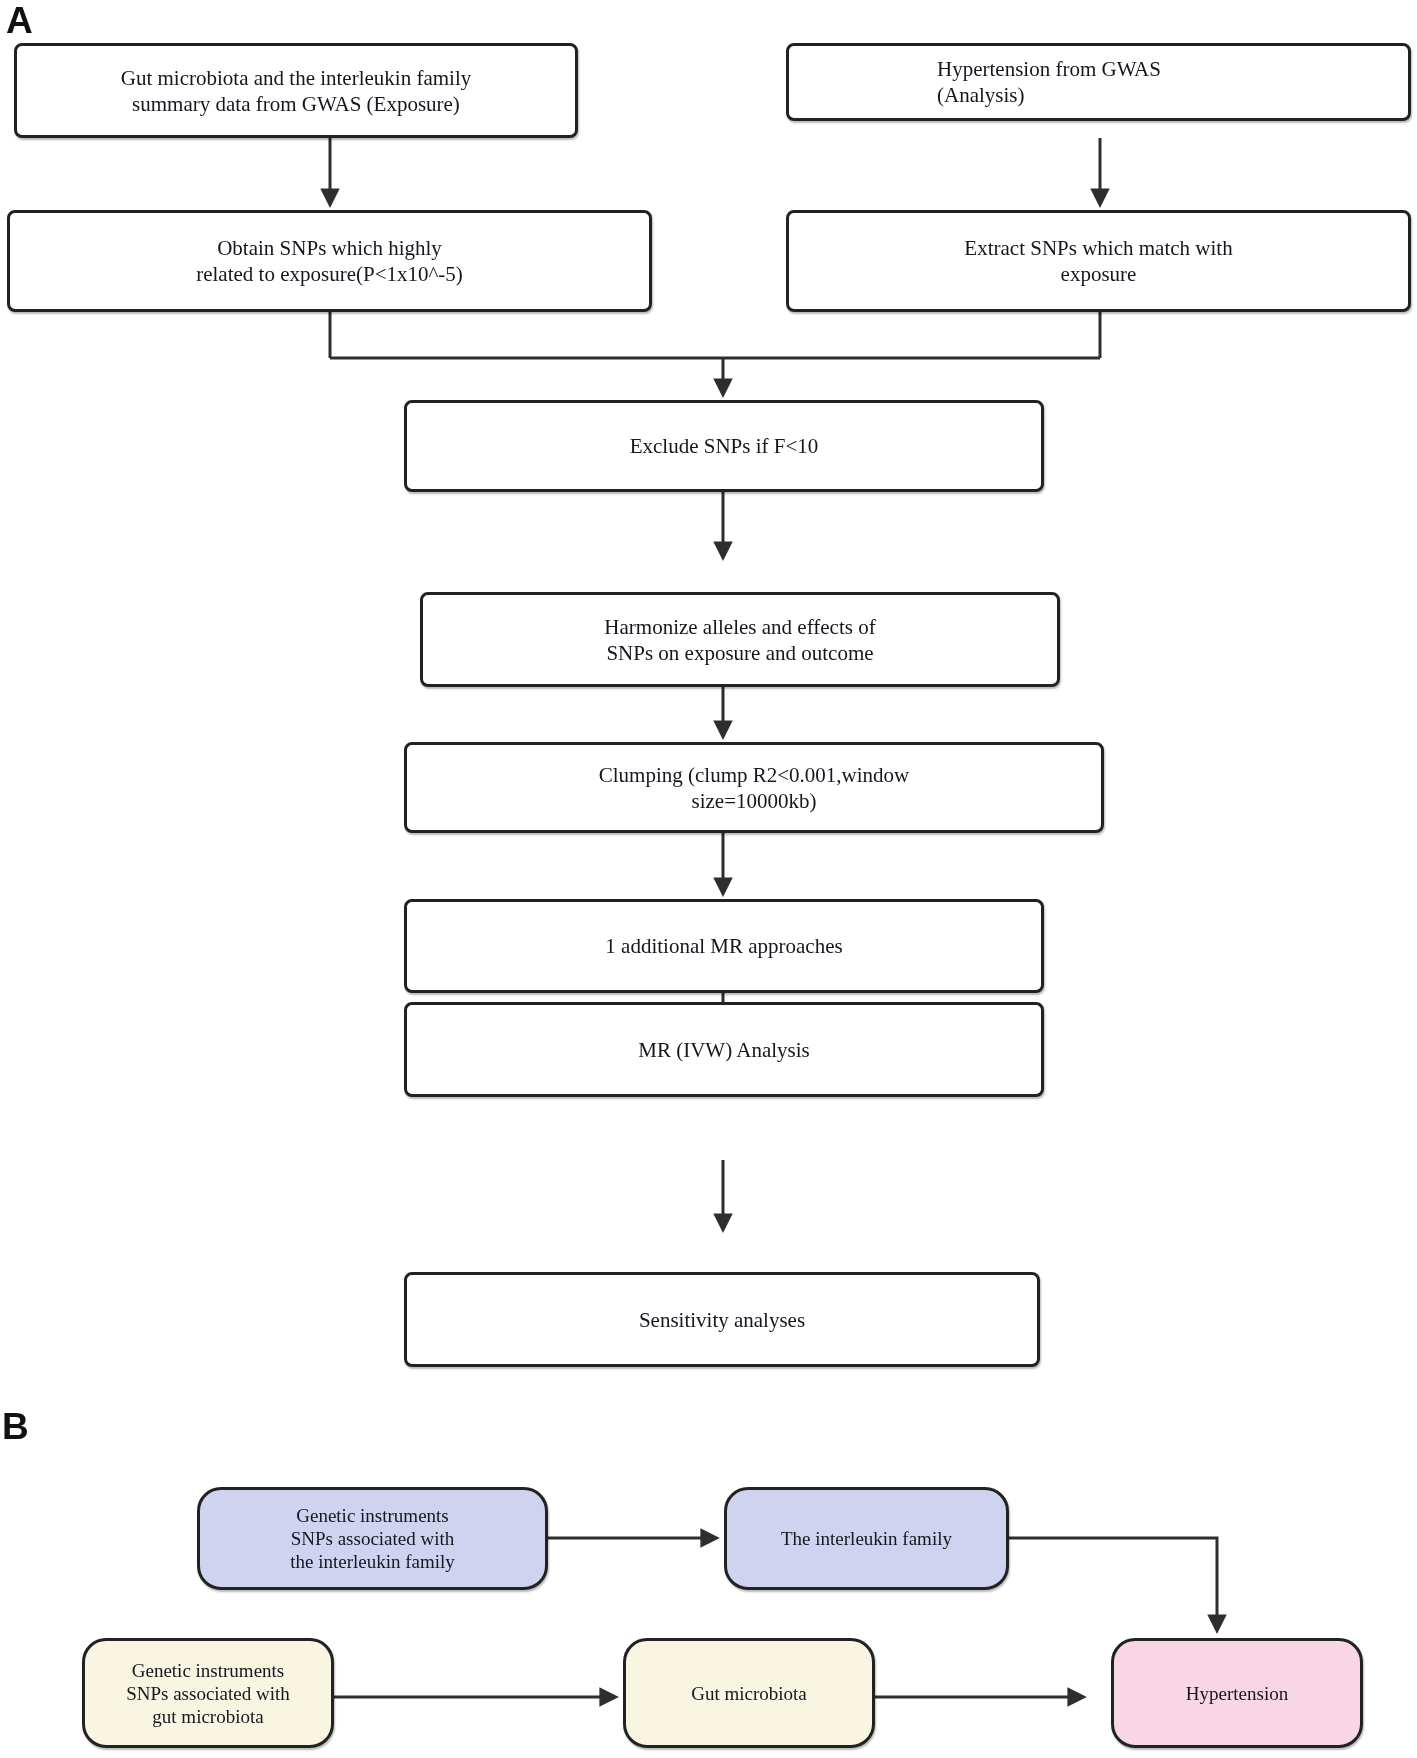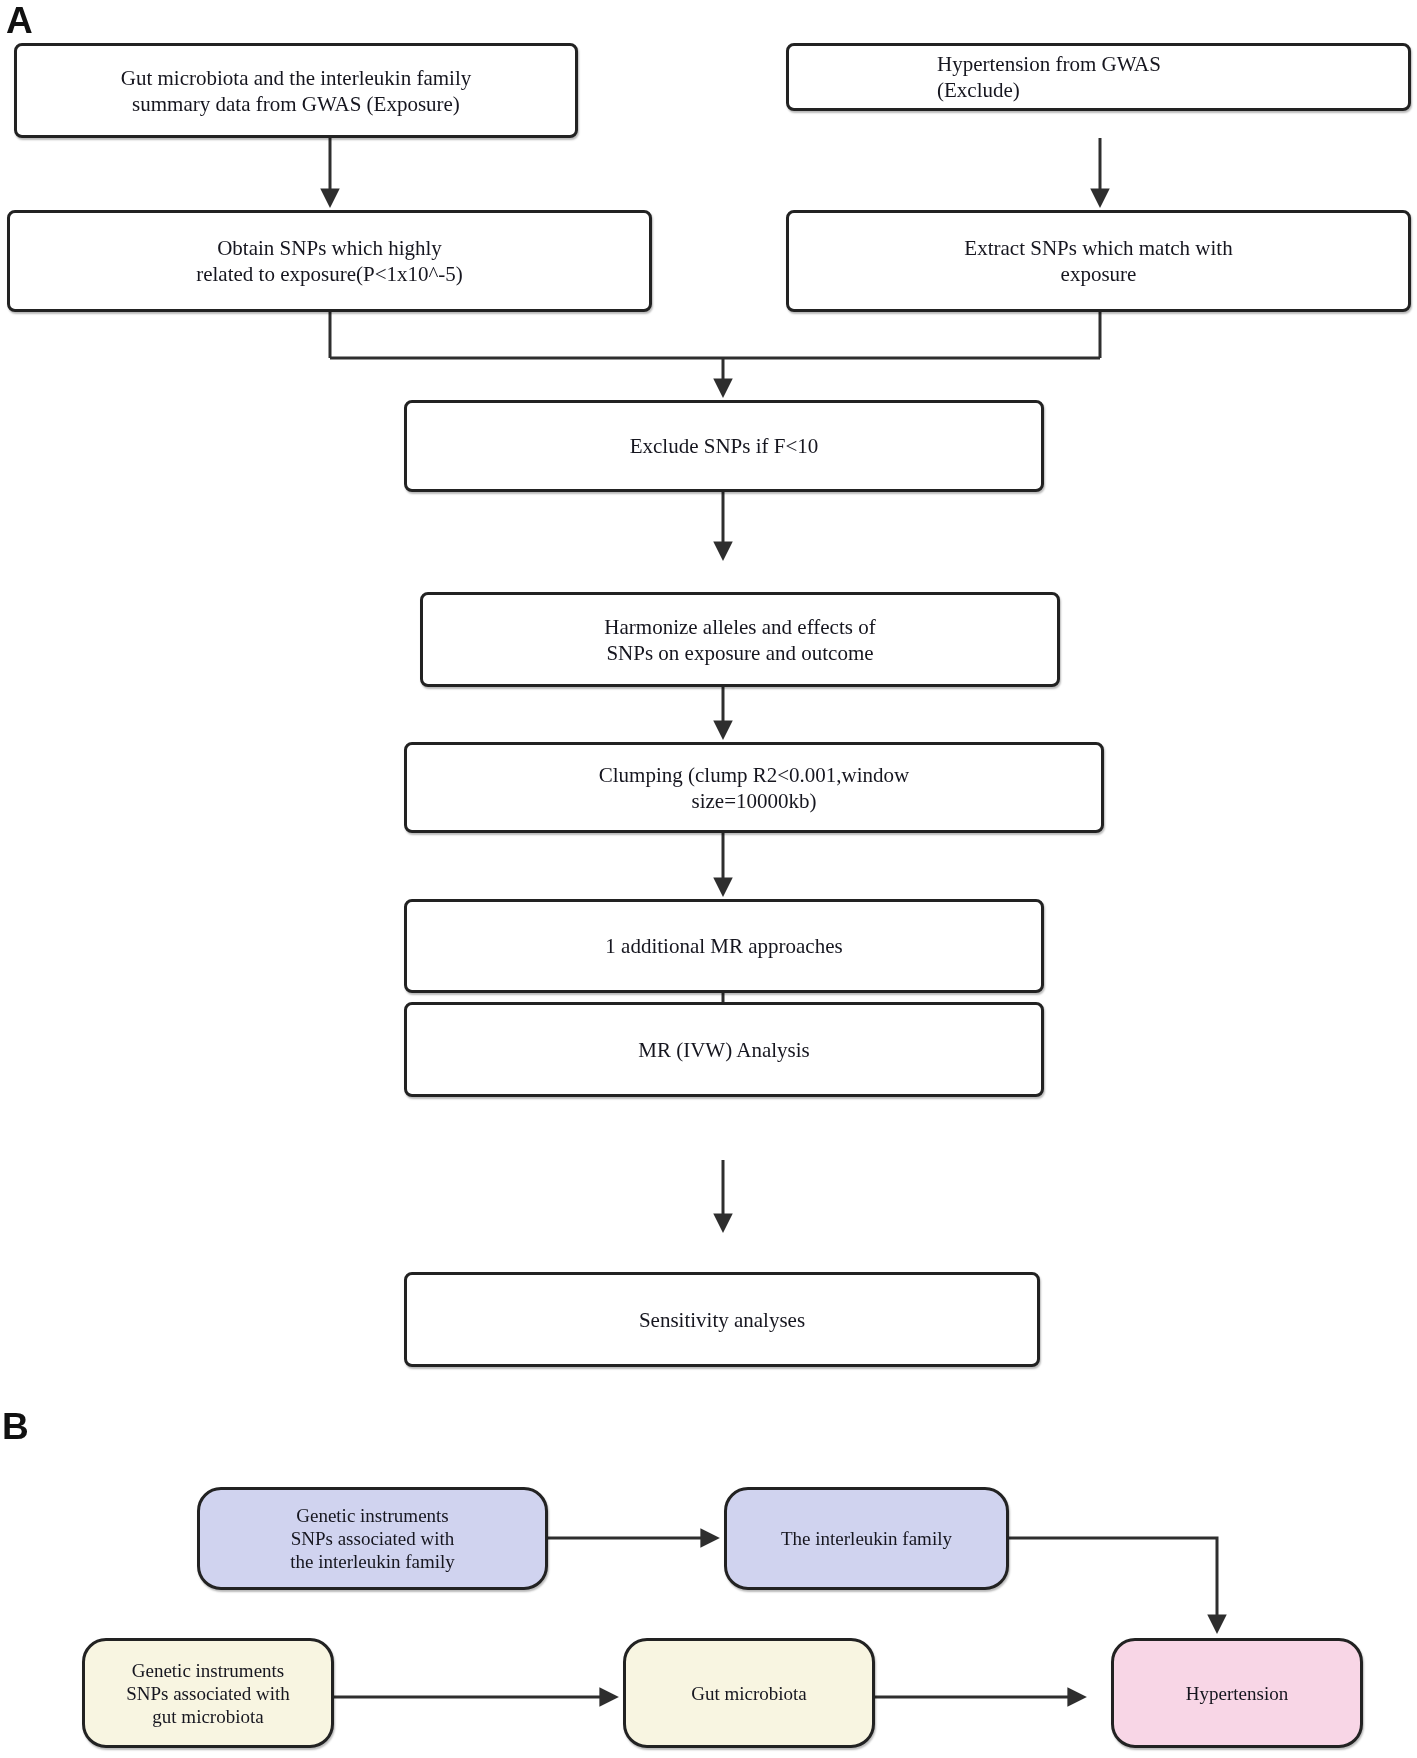--- a/index.html
+++ b/index.html
@@ -76,23 +76,23 @@
     <path d="M875,1697 H1083" marker-end="url(#arw)"></path>
   </svg>
 
   <div class="panel-label" style="left:6px; top:2px;">A</div>
 
   <div class="fbox" style="left:14px; top:43px; width:564px; height:95px;">
     <span class="line">Gut microbiota and the interleukin family</span>
     <span class="line">summary data from GWAS (Exposure)</span>
   </div>
 
-  <div class="fbox align-left" style="left:786px; top:43px; width:625px; height:68px;">
+  <div class="fbox align-left" style="left:786px; top:43px; width:625px; height:78px;">
     <span class="line">Hypertension from GWAS</span>
-    <span class="line">(Exclude)</span>
+    <span class="line">(Analysis)</span>
   </div>
 
   <div class="fbox" style="left:7px; top:210px; width:645px; height:102px;">
     <span class="line">Obtain SNPs which highly</span>
     <span class="line">related to exposure(P&lt;1x10^-5)</span>
   </div>
 
   <div class="fbox" style="left:786px; top:210px; width:625px; height:102px;">
     <span class="line">Extract SNPs which match with</span>
     <span class="line">exposure</span>

